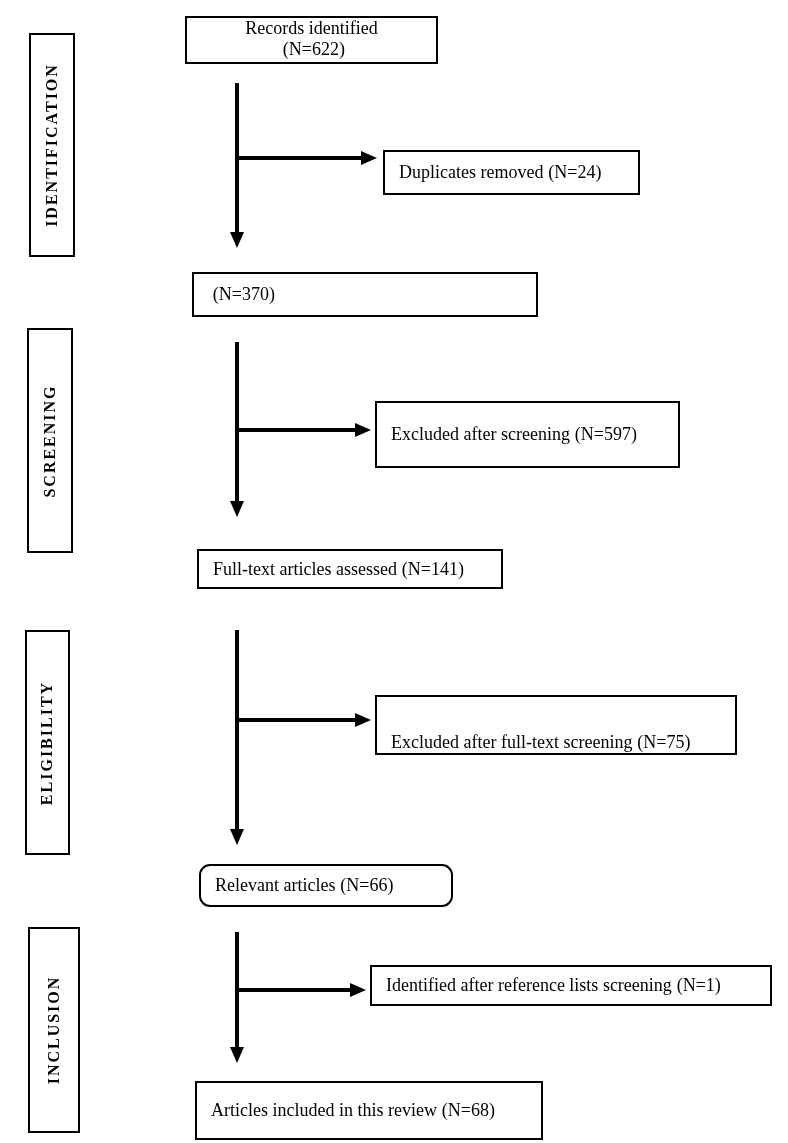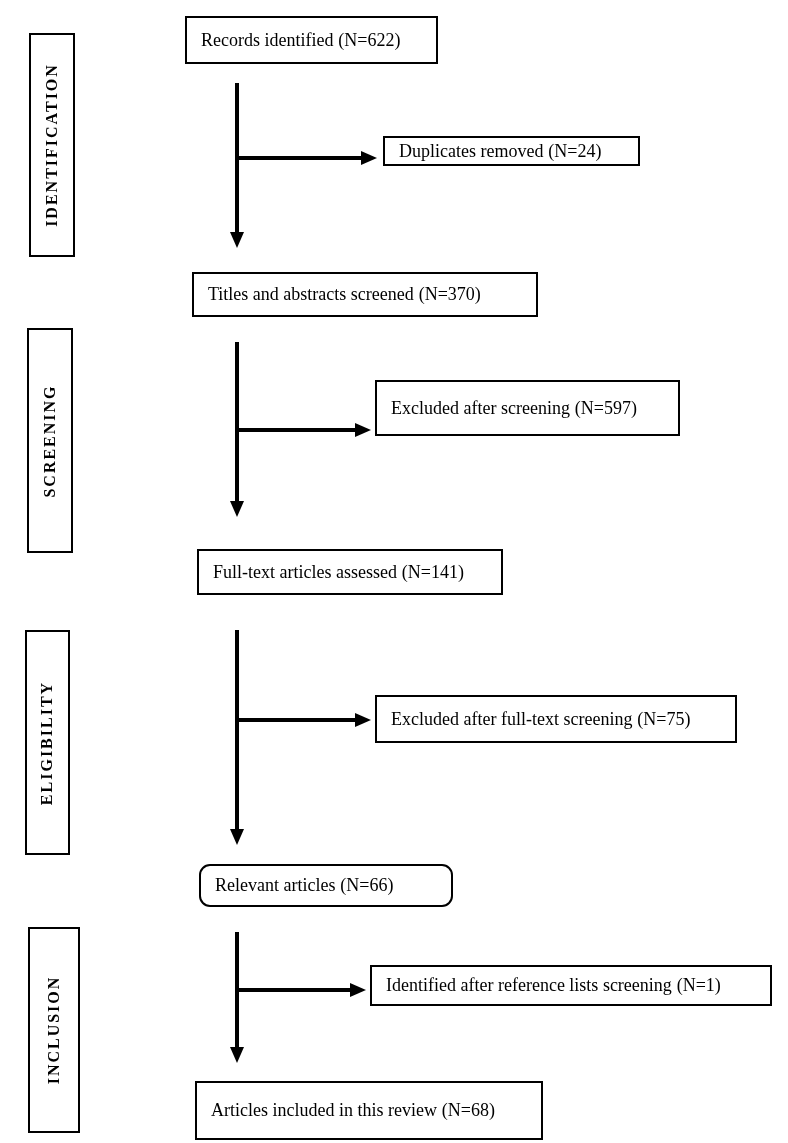--- a/index.html
+++ b/index.html
@@ -83,46 +83,45 @@
   <div class="stage" style="left:27px; top:328px; width:46px; height:225px;">
     <span class="vtext">SCREENING</span>
   </div>
   <div class="stage" style="left:25px; top:630px; width:45px; height:225px;">
     <span class="vtext">ELIGIBILITY</span>
   </div>
   <div class="stage" style="left:28px; top:927px; width:52px; height:206px;">
     <span class="vtext">INCLUSION</span>
   </div>
 
-  <div class="node" style="left:185px; top:16px; min-width:253px; height:48px;">
+  <div class="node" style="left:185px; top:16px; min-width:253px; height:48px;flex-direction:column;">
     <span>Records identified</span>
     <span class="count">(N=622)</span>
   </div>
 
-  <div class="node" style="left:383px; top:136px; min-width:257px; height:30px;">
+  <div class="node" style="left:383px; top:150px; min-width:257px; height:45px;">
     <span>Duplicates removed</span>
     <span class="count">(N=24)</span>
   </div>
 
   <div class="node" style="left:192px; top:272px; min-width:346px; height:45px;">
-    <span>Titles and abstracts screened</span>
     <span class="count">(N=370)</span>
   </div>
 
-  <div class="node" style="left:375px; top:380px; min-width:305px; height:56px;">
+  <div class="node" style="left:375px; top:401px; min-width:305px; height:67px;">
     <span>Excluded after screening</span>
     <span class="count">(N=597)</span>
   </div>
 
-  <div class="node" style="left:197px; top:549px; min-width:306px; height:46px;text-align:center;">
+  <div class="node" style="left:197px; top:549px; min-width:306px; height:40px;text-align:center;">
     <span>Full-text articles assessed</span>
     <span class="count">(N=141)</span>
   </div>
 
-  <div class="node" style="left:375px; top:695px; min-width:362px; height:48px;">
+  <div class="node" style="left:375px; top:695px; min-width:362px; height:60px;align-items:flex-end;">
     <span>Excluded after full-text screening</span>
     <span class="count">(N=75)</span>
   </div>
 
   <div class="node" style="left:199px; top:864px; min-width:254px; height:43px;border-radius:11px;">
     <span>Relevant articles</span>
     <span class="count">(N=66)</span>
   </div>
 
   <div class="node" style="left:370px; top:965px; min-width:402px; height:41px;">

